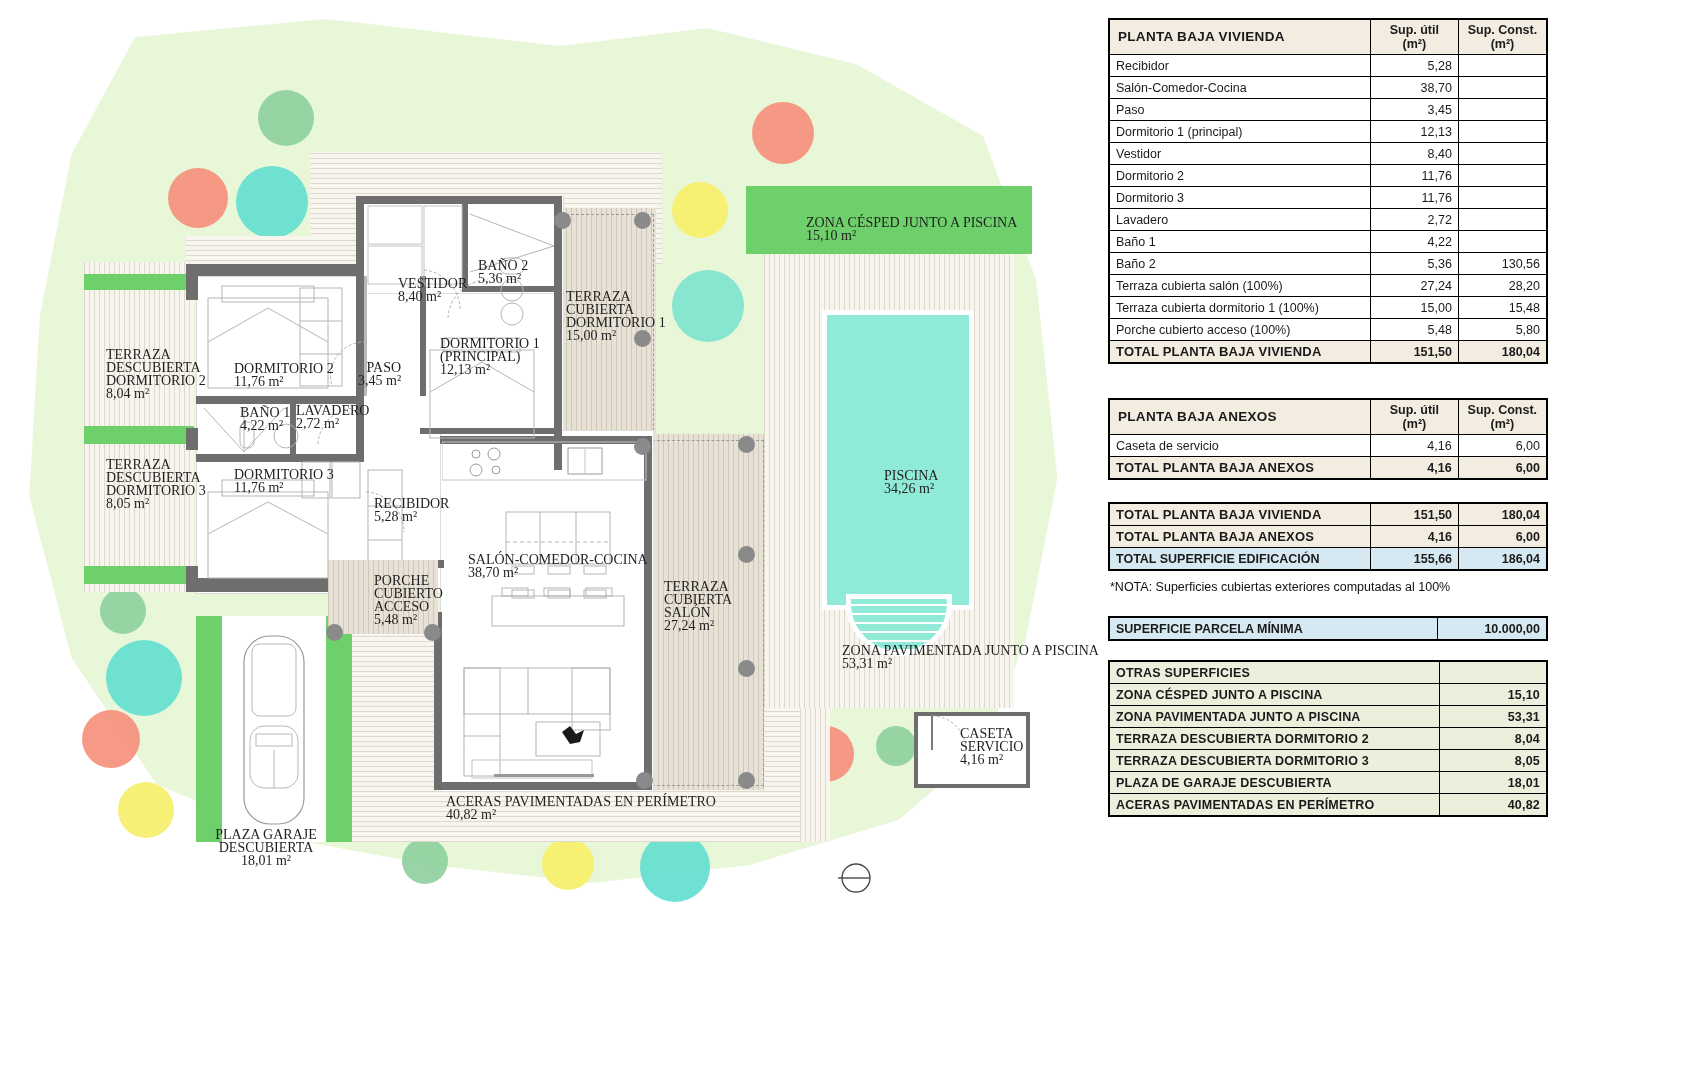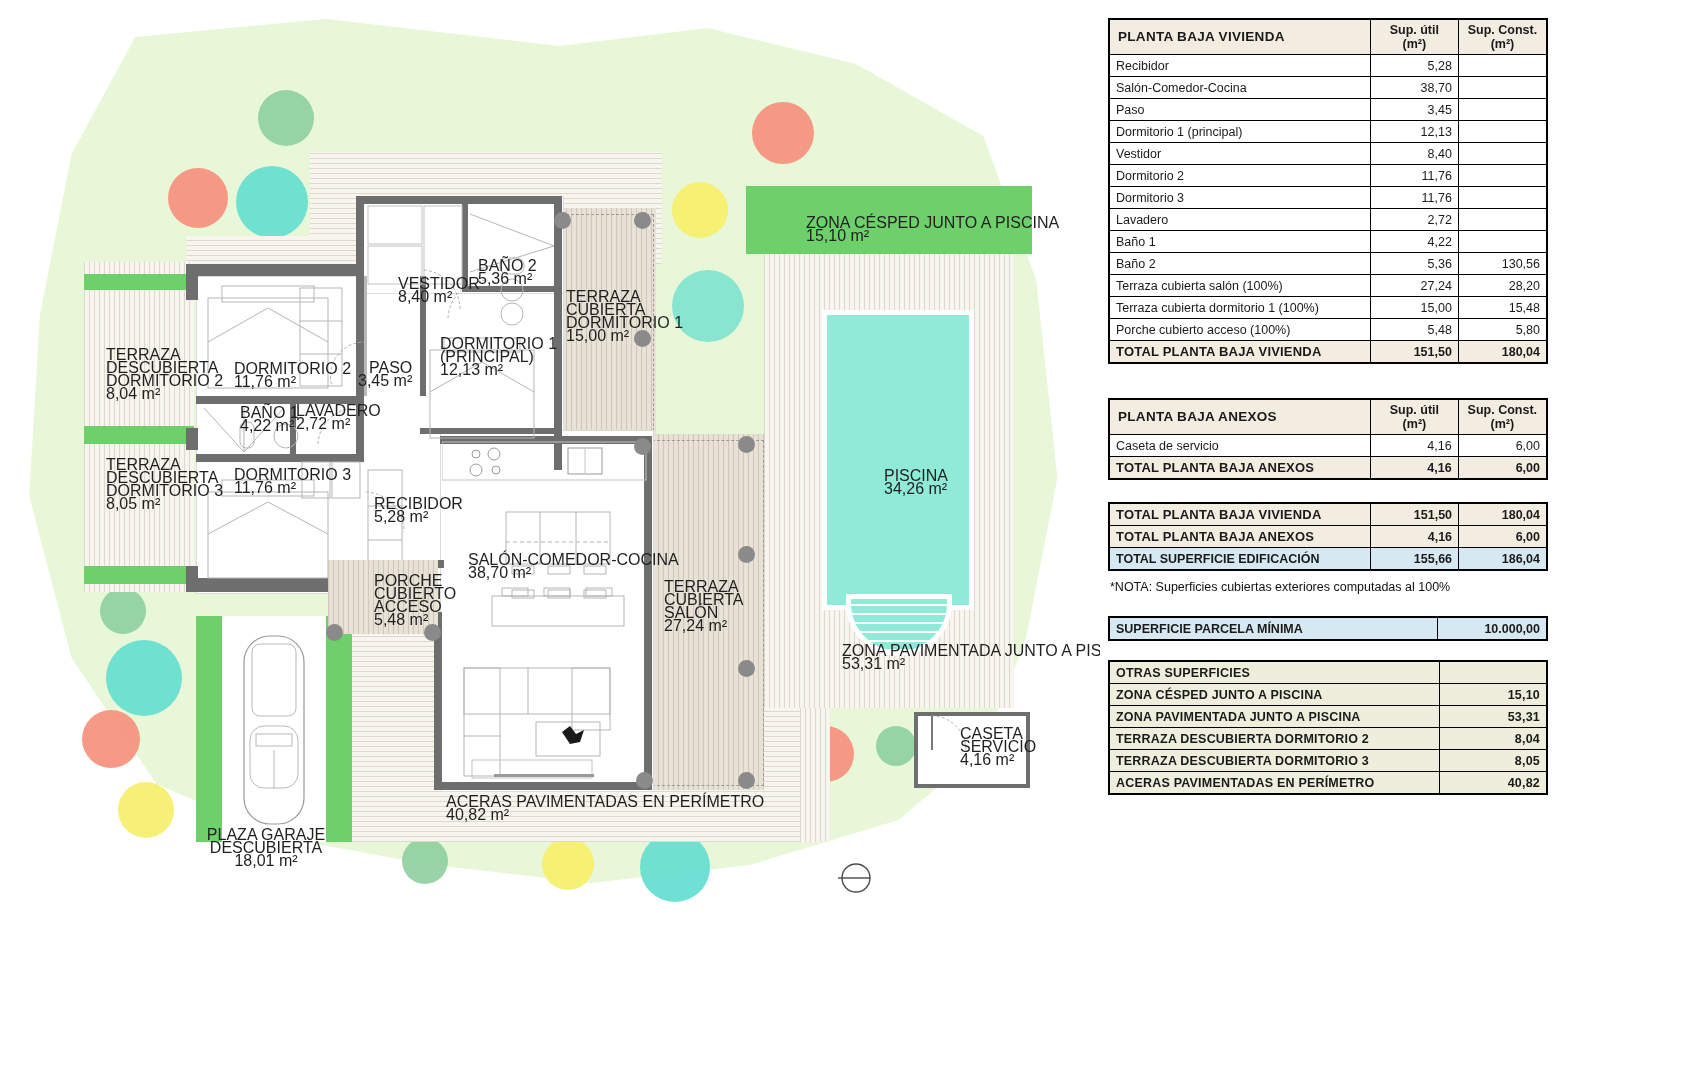--- a/index.html
+++ b/index.html
@@ -29,21 +29,21 @@
   .wall{position:absolute;background:#6e6e6e;}
   .thinwall{position:absolute;background:#b9b9b9;}
   .pillar{position:absolute;width:17px;height:17px;border-radius:50%;background:#8a8a8a;}
   .dashline{position:absolute;border:1px dashed #9a9a9a;}
 
   .pool{position:absolute;background:#8fead8;border:5px solid #ffffff;}
   .poolsteps{position:absolute;background:#8fead8;border:5px solid #fff;
     border-radius:0 0 120px 120px;
     background-image:repeating-linear-gradient(0deg,#ffffff 0 2px,transparent 2px 9px);}
 
-  .lbl{position:absolute;font-size:16px;line-height:13px;color:#1f1f1f;white-space:pre;}
+  .lbl{position:absolute;font-size:14px;line-height:13px;color:#1f1f1f;white-space:pre;font-family:Liberation Serif, serif;}
   .lbl.c{text-align:center;}
 
   .wm{position:absolute;left:330px;top:480px;width:560px;font-size:36px;font-weight:bold;
       color:rgba(255,255,255,.82);letter-spacing:.5px;text-align:center;
       text-shadow:0 0 2px rgba(0,0,0,.06);}
 
   #northmark{position:absolute;left:836px;top:858px;width:40px;height:40px;}
 
   
   #panel{position:absolute;left:1100px;top:0;width:600px;height:1080px;}
@@ -535,19 +535,23 @@
         </tr>
         <tr class="olive">
           <td class="rowname" style="width: 340px;">TERRAZA DESCUBIERTA DORMITORIO 2</td>
           <td class="num" style="width: 100px;">8,04</td>
         </tr>
         <tr class="olive">
           <td class="rowname" style="width: 340px;">TERRAZA DESCUBIERTA DORMITORIO 3</td>
           <td class="num" style="width: 100px;">8,05</td>
         </tr>
         <tr class="olive">
+          <td class="rowname" style="width: 340px;">PLAZA DE GARAJE DESCUBIERTA</td>
+          <td class="num" style="width: 100px;">18,01</td>
+        </tr>
+        <tr class="olive">
           <td class="rowname" style="width: 340px;">ACERAS PAVIMENTADAS EN PERÍMETRO</td>
           <td class="num" style="width: 100px;">40,82</td>
         </tr>
       </tbody>
   </table>
 
 </div>
 
 </body></html>

